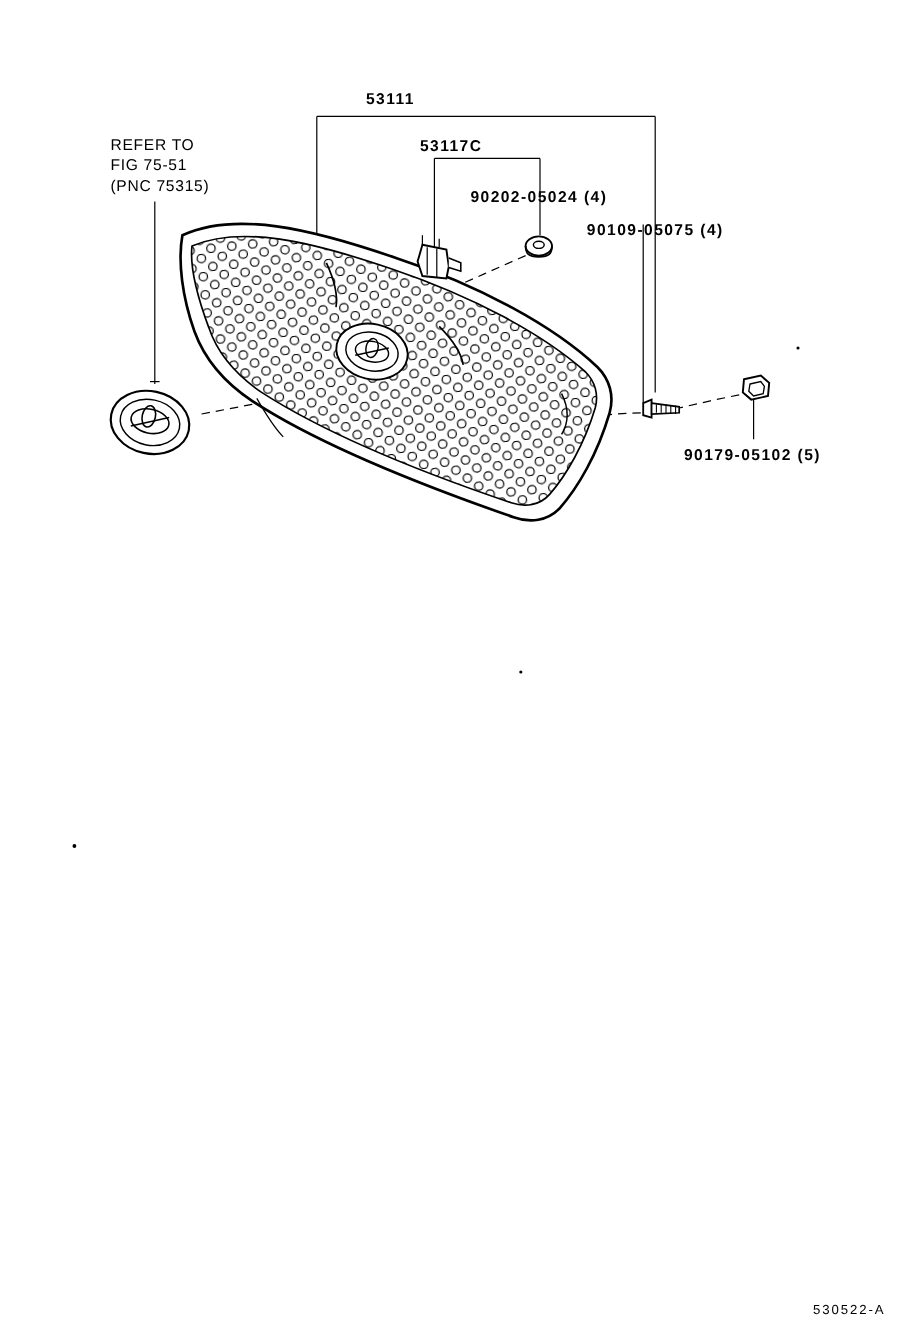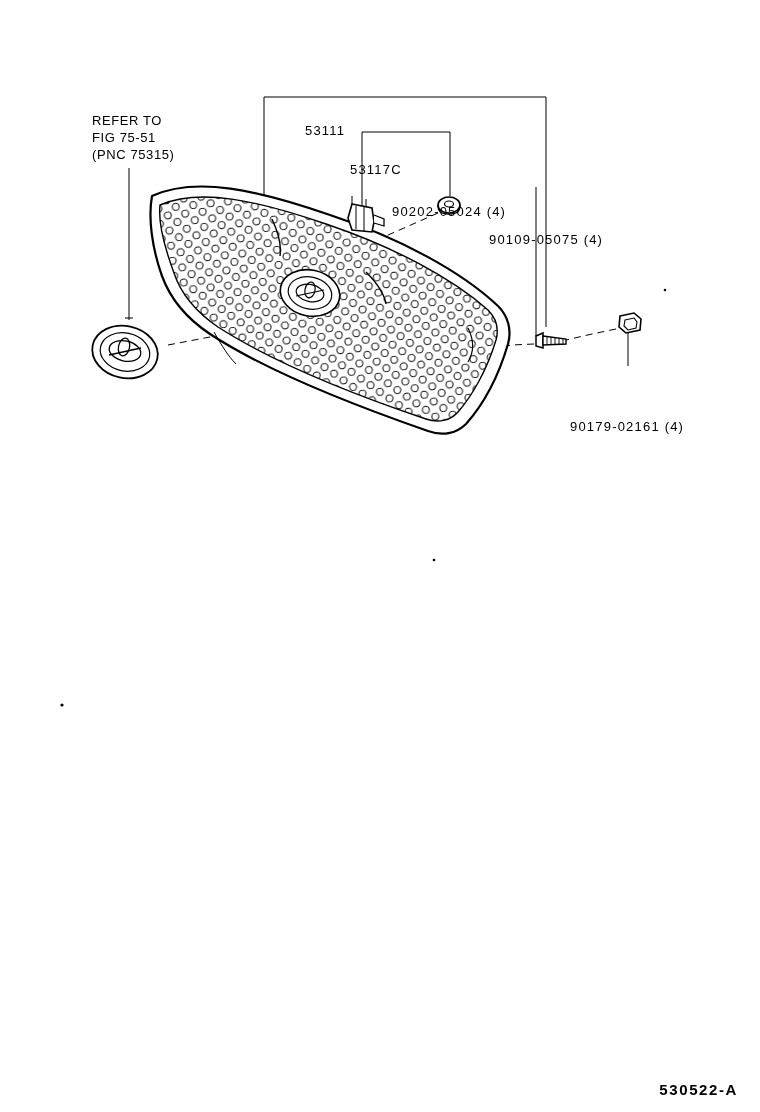--- a/index.html
+++ b/index.html
@@ -29,34 +29,33 @@
   .label {
     position: absolute;
     font-family: "Liberation Sans", sans-serif;
     font-size: 13px;
     letter-spacing: 0.6px;
     white-space: pre;
     line-height: 15px;
     color: #000;
   }
   .label.bold {
-    font-weight: normal;
+    font-weight: bold;
     letter-spacing: 1.2px;
-    margin-top: 48px;
   }
   .label.multiline {
     line-height: 17px;
   }
   #fig-code {
     position: absolute;
     right: 22px;
     bottom: 14px;
-    font-size: 15px;
+    font-size: 11px;
     letter-spacing: 1.6px;
-    font-weight: bold;
+    font-weight: normal;
     font-family: "Liberation Sans", sans-serif;
   }
 </style>
 </head>
 <body>
 
 <div id="diagram-root">
 
   <svg class="layer" viewBox="0 0 760 1112">
     <defs>
@@ -209,17 +208,17 @@
   <div class="label multiline" style="left:76px; top:112px;margin-left:16px;">REFER TO
 FIG 75-51
 (PNC 75315)</div>
 
   <div class="label bold" style="left:350px; top:114px;">53117C</div>
 
   <div class="label bold" style="left:392px; top:156px;">90202-05024 (4)</div>
 
   <div class="label bold" style="left:489px; top:184px;">90109-05075 (4)</div>
 
-  <div class="label bold" style="left:570px; top:371px;">90179-02161 (4)</div>
+  <div class="label bold" style="left:570px; top:371px;">90179-05102 (5)</div>
 
   <div id="fig-code">530522-A</div>
 
 </div>
 
 </body></html>

